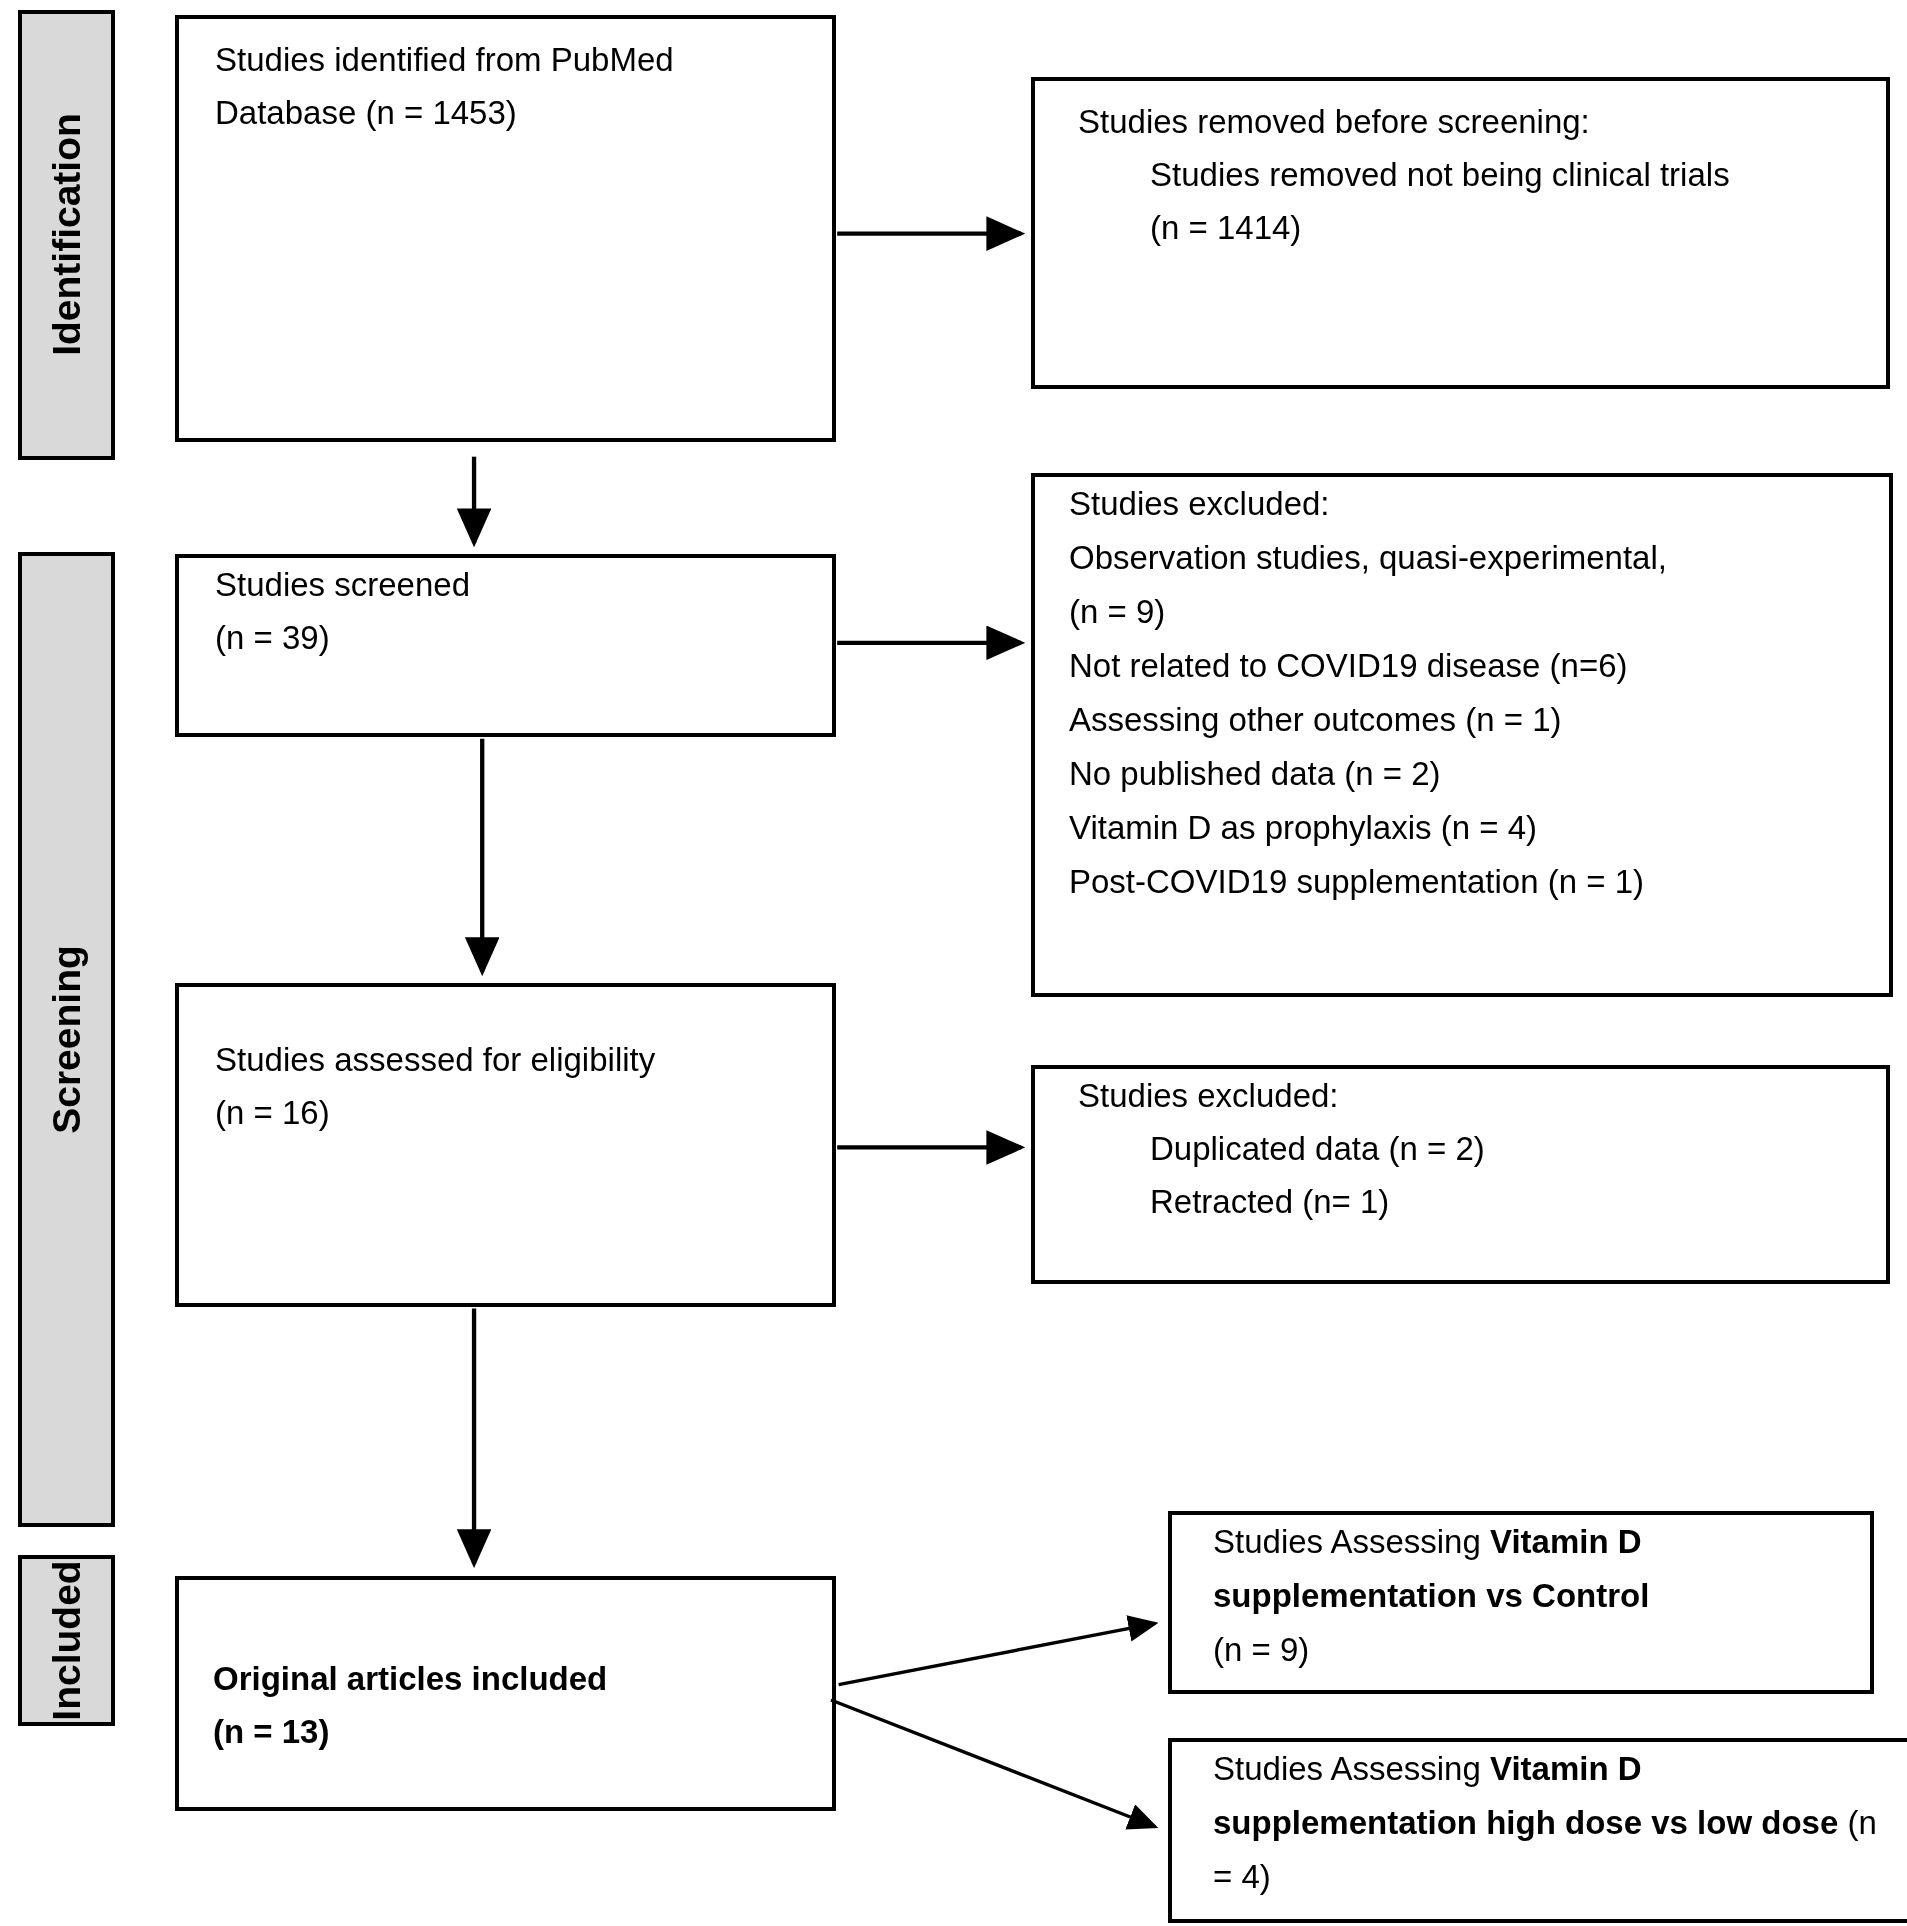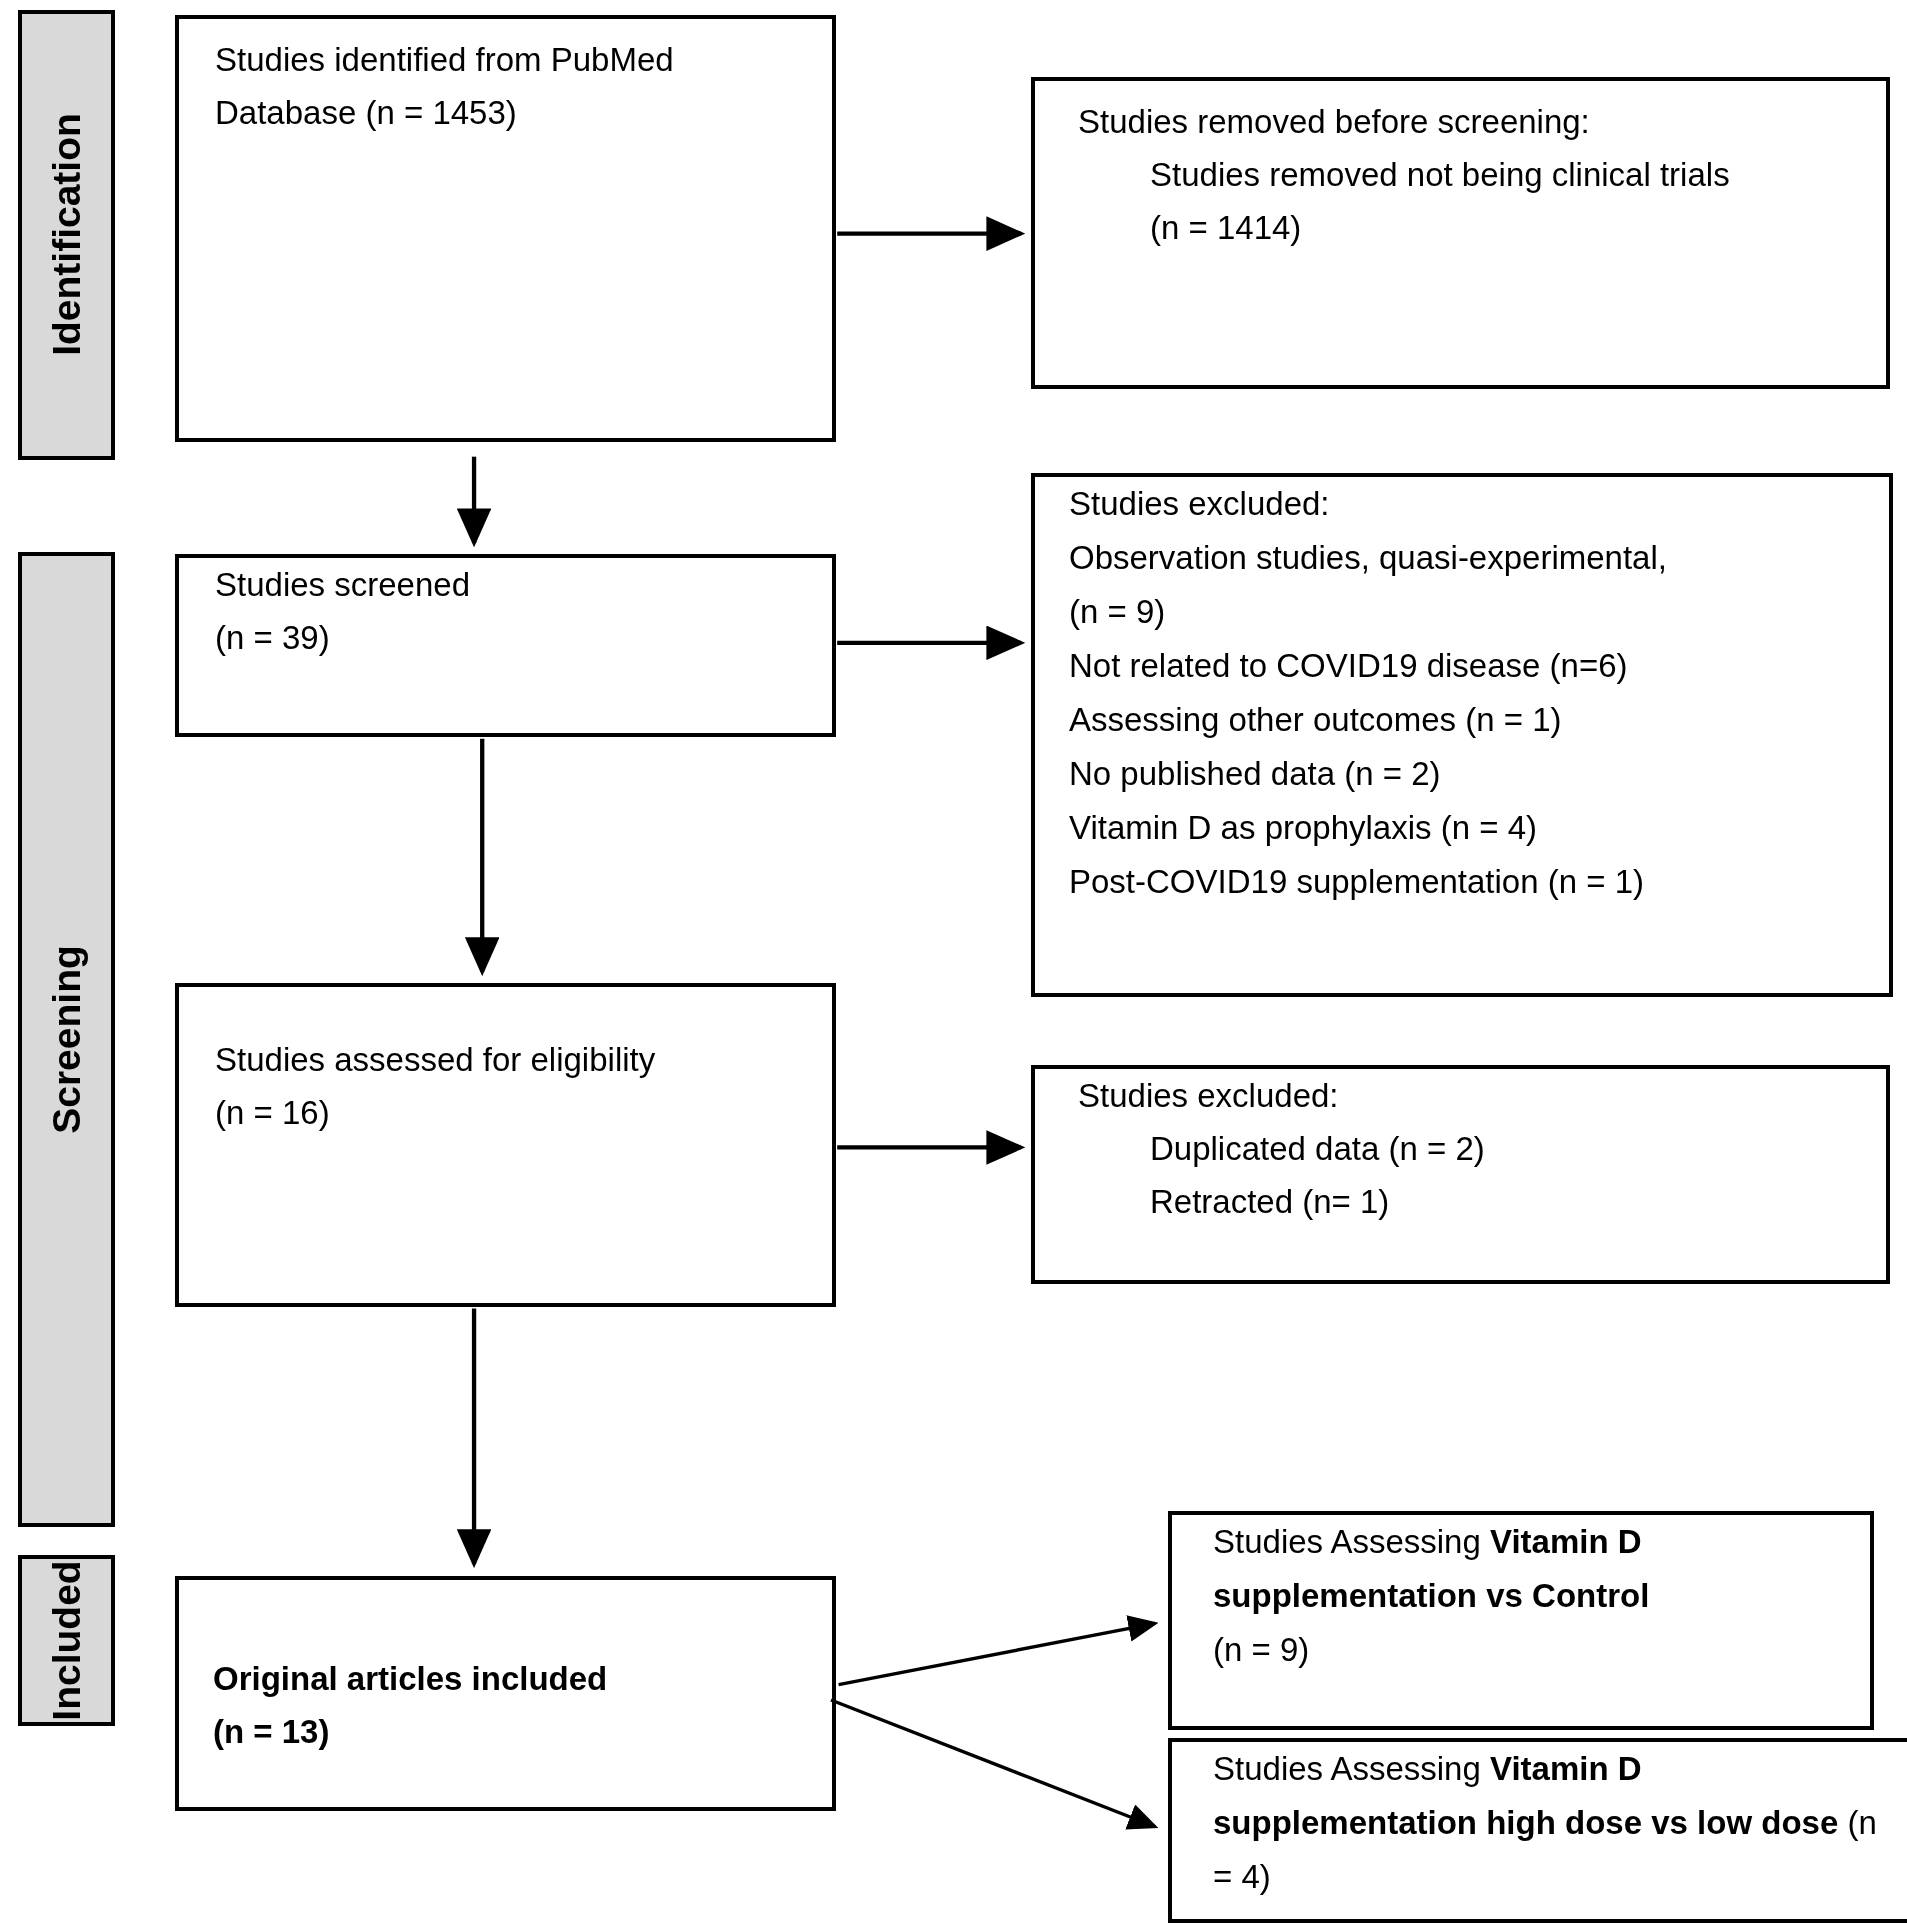--- a/index.html
+++ b/index.html
@@ -51,21 +51,21 @@
   .indent { padding-left: 72px; }
   .bold { font-weight: bold; }
 
   #box-identified      { left: 175px;  top: 15px;   width: 661px; height: 427px;  padding: 14.4px 19px 0 36px; }
   #box-removed         { left: 1031px; top: 77px;  width: 859px; height: 312px;  padding: 14.4px 19px 0 43px; }
   #box-screened        { left: 160px;  top: 554px; width: 661px; height: 183px;  padding: 0 19px 0 36px; margin-left: 15px; }
   #box-excluded-screen { left: 1031px; top: 473px;  width: 862px; height: 524px; padding: 0 19px 0 34px; line-height: 54px; }
   #box-assessed        { left: 175px;  top: 983px; width: 661px; height: 324px;  padding: 46px 19px 0 36px; }
   #box-excluded-elig   { left: 1031px; top: 1065px; width: 859px; height: 219px;  padding: 0 19px 0 43px; }
   #box-included        { left: 175px;  top: 1576px; width: 661px; height: 235px;  padding: 72px 19px 0 34px; font-weight: bold; }
-  #box-vs-control      { left: 1168px; top: 1511px; width: 706px; height: 219px;  padding: 0 21.6px 0 41px; line-height: 54px; }
+  #box-vs-control      { left: 1168px; top: 1511px; width: 706px; height: 183px;  padding: 0 21.6px 0 41px; line-height: 54px; }
   #box-high-low        { left: 1168px; top: 1738px; width: 761px; height: 185px;  padding: 0 21.6px 0 41px; line-height: 54px; }
 
   #stage-identification { left: 18px; top: 9.6px;   width: 97px; height: 450px; }
   #stage-screening      { left: 18px; top: 552px; width: 97px; height: 975px; }
   #stage-included       { left: 18px; top: 1555px; width: 97px; height: 171px; }
 
   .arrows {
     position: absolute;
     left: 0; top: 0;
     width: 1908px;

